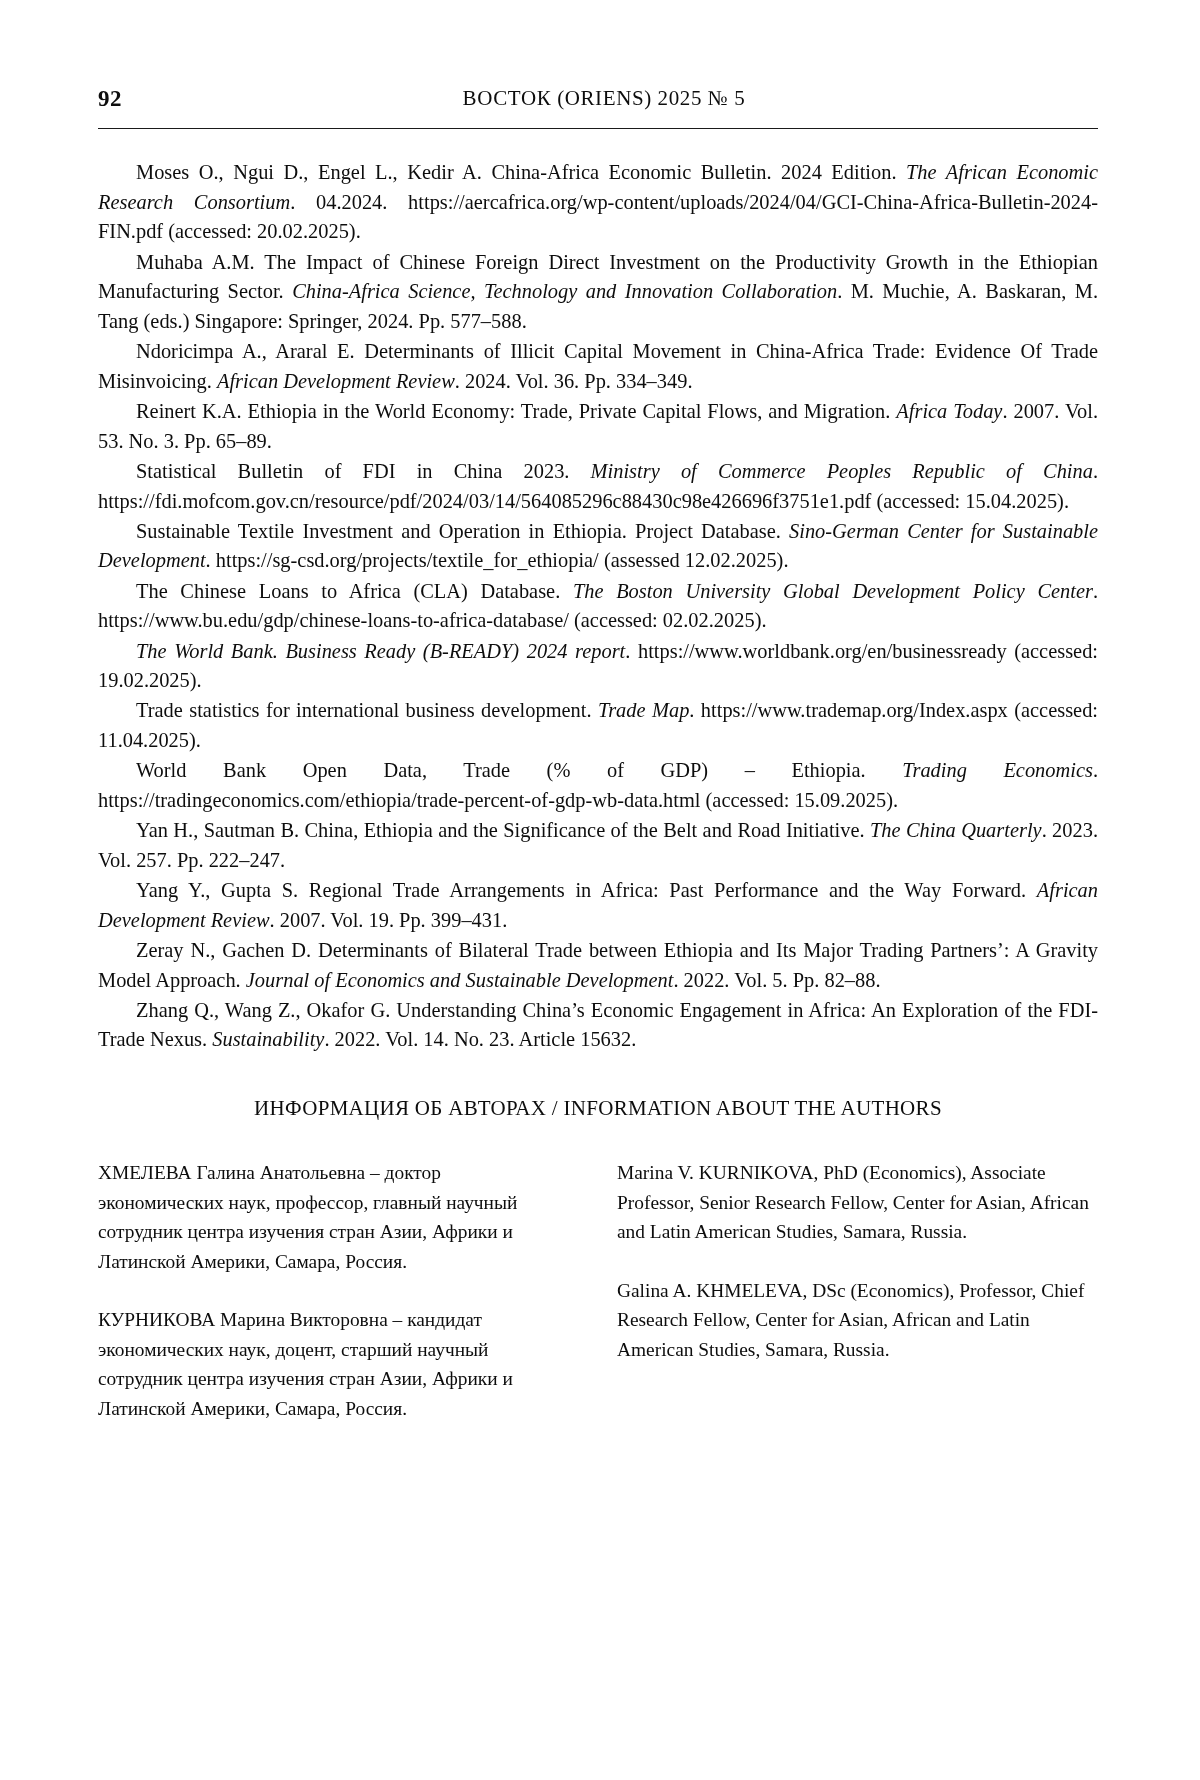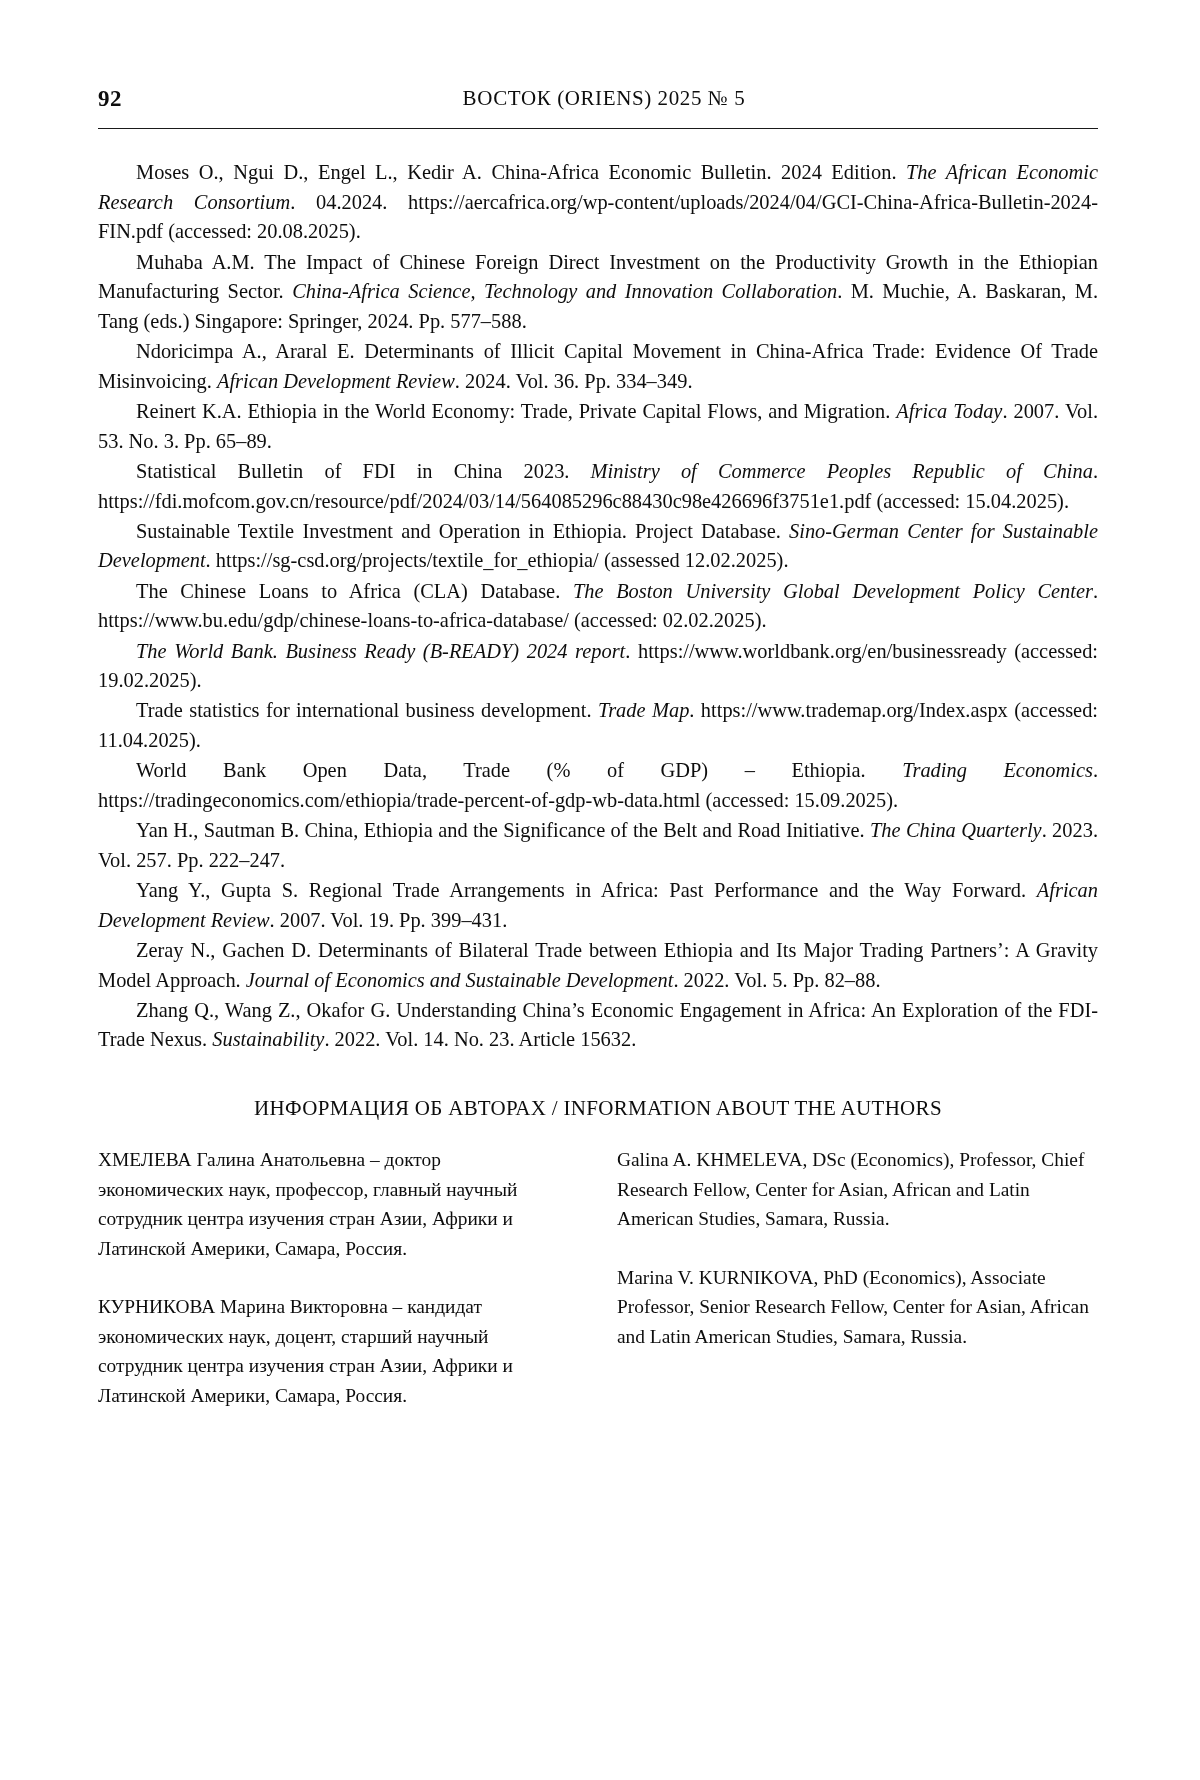--- a/index.html
+++ b/index.html
@@ -66,21 +66,21 @@
   .ref i {
     font-style: italic;
   }
   .section-title {
     margin-top: 41px;
     text-align: center;
     font-size: 21px;
     letter-spacing: 0.3px;
   }
   .authors {
-    margin-top: 24px;
+    margin-top: 37px;
     display: flex;
     gap: 38px;
     font-size: 19.4px;
     line-height: 1.52;
   }
   .col {
     width: 50%;
   }
   .author-block {
     margin-bottom: 29px;
@@ -93,21 +93,21 @@
 <div class="page">
   <div class="content">
 
     <div class="header-row">
       <div class="folio">92</div>
       <div class="running-title">ВОСТОК (ORIENS) 2025 № 5</div>
     </div>
     <div class="rule"></div>
 
     <div class="refs" id="refs-list">
-        <p class="ref"><span>Moses O., Ngui D., Engel L., Kedir A. China-Africa Economic Bulletin. 2024 Edition. </span><i>The African Economic Research Consortium</i><span>. 04.2024. https://aercafrica.org/wp-content/uploads/2024/04/GCI-China-Africa-Bulletin-2024-FIN.pdf (accessed: 20.08.2025).</span></p>
+        <p class="ref"><span>Moses O., Ngui D., Engel L., Kedir A. China-Africa Economic Bulletin. 2024 Edition. </span><i>The African Economic Research Consortium</i><span>. 04.2024. https://aercafrica.org/wp-content/uploads/2024/04/GCI-China-Africa-Bulletin-2024-FIN.pdf (accessed: 20.02.2025).</span></p>
         <p class="ref"><span>Muhaba A.M. The Impact of Chinese Foreign Direct Investment on the Productivity Growth in the Ethiopian Manufacturing Sector. </span><i>China-Africa Science, Technology and Innovation Collaboration</i><span>. M. Muchie, A. Baskaran, M. Tang (eds.) Singapore: Springer, 2024. Pp. 577–588.</span></p>
         <p class="ref"><span>Ndoricimpa A., Araral E. Determinants of Illicit Capital Movement in China-Africa Trade: Evidence Of Trade Misinvoicing. </span><i>African Development Review</i><span>. 2024. Vol. 36. Pp. 334–349.</span></p>
         <p class="ref"><span>Reinert K.A. Ethiopia in the World Economy: Trade, Private Capital Flows, and Migration. </span><i>Africa Today</i><span>. 2007. Vol. 53. No. 3. Pp. 65–89.</span></p>
         <p class="ref"><span>Statistical Bulletin of FDI in China 2023. </span><i>Ministry of Commerce Peoples Republic of China</i><span>. https://fdi.mofcom.gov.cn/resource/pdf/2024/03/14/564085296c88430c98e426696f3751e1.pdf  (accessed: 15.04.2025).</span></p>
         <p class="ref"><span>Sustainable Textile Investment and Operation in Ethiopia. Project Database. </span><i>Sino-German Center for Sustainable Development</i><span>. https://sg-csd.org/projects/textile_for_ethiopia/ (assessed 12.02.2025).</span></p>
         <p class="ref"><span>The Chinese Loans to Africa (CLA) Database. </span><i>The Boston University Global Development Policy Center</i><span>. https://www.bu.edu/gdp/chinese-loans-to-africa-database/ (accessed: 02.02.2025).</span></p>
         <p class="ref"><i>The World Bank. Business Ready (B-READY) 2024 report</i><span>. https://www.worldbank.org/en/businessready (accessed: 19.02.2025).</span></p>
         <p class="ref"><span>Trade statistics for international business development. </span><i>Trade Map</i><span>. https://www.trademap.org/Index.aspx (accessed: 11.04.2025).</span></p>
         <p class="ref"><span>World Bank Open Data, Trade (% of GDP) – Ethiopia. </span><i>Trading Economics</i><span>. https://tradingeconomics.com/ethiopia/trade-percent-of-gdp-wb-data.html (accessed: 15.09.2025).</span></p>
         <p class="ref"><span>Yan H., Sautman B. China, Ethiopia and the Significance of the Belt and Road Initiative. </span><i>The China Quarterly</i><span>. 2023. Vol. 257. Pp. 222–247.</span></p>
@@ -117,19 +117,19 @@
       </div>
 
     <div class="section-title">ИНФОРМАЦИЯ ОБ АВТОРАХ / INFORMATION ABOUT THE AUTHORS</div>
 
     <div class="authors">
       <div class="col col-left" id="authors-ru">
           <div class="author-block">ХМЕЛЕВА Галина Анатольевна – доктор экономических наук, профессор, главный научный сотрудник центра изучения стран Азии, Африки и Латинской Америки, Самара, Россия.</div>
           <div class="author-block">КУРНИКОВА Марина Викторовна – кандидат экономических наук, доцент, старший научный сотрудник центра изучения стран Азии, Африки и Латинской Америки, Самара, Россия.</div>
         </div>
       <div class="col col-right" id="authors-en">
+          <div class="author-block">Marina V. KURNIKOVA, PhD (Economics), Associate Professor, Senior Research Fellow, Center for Asian, African and Latin American Studies, Samara, Russia.</div>
           <div class="author-block">Galina A. KHMELEVA, DSc (Economics), Professor, Chief Research Fellow, Center for Asian, African and Latin American Studies, Samara, Russia.</div>
-          <div class="author-block">Marina V. KURNIKOVA, PhD (Economics), Associate Professor, Senior Research Fellow, Center for Asian, African and Latin American Studies, Samara, Russia.</div>
         </div>
     </div>
 
   </div>
 </div>
 
 </body></html>

